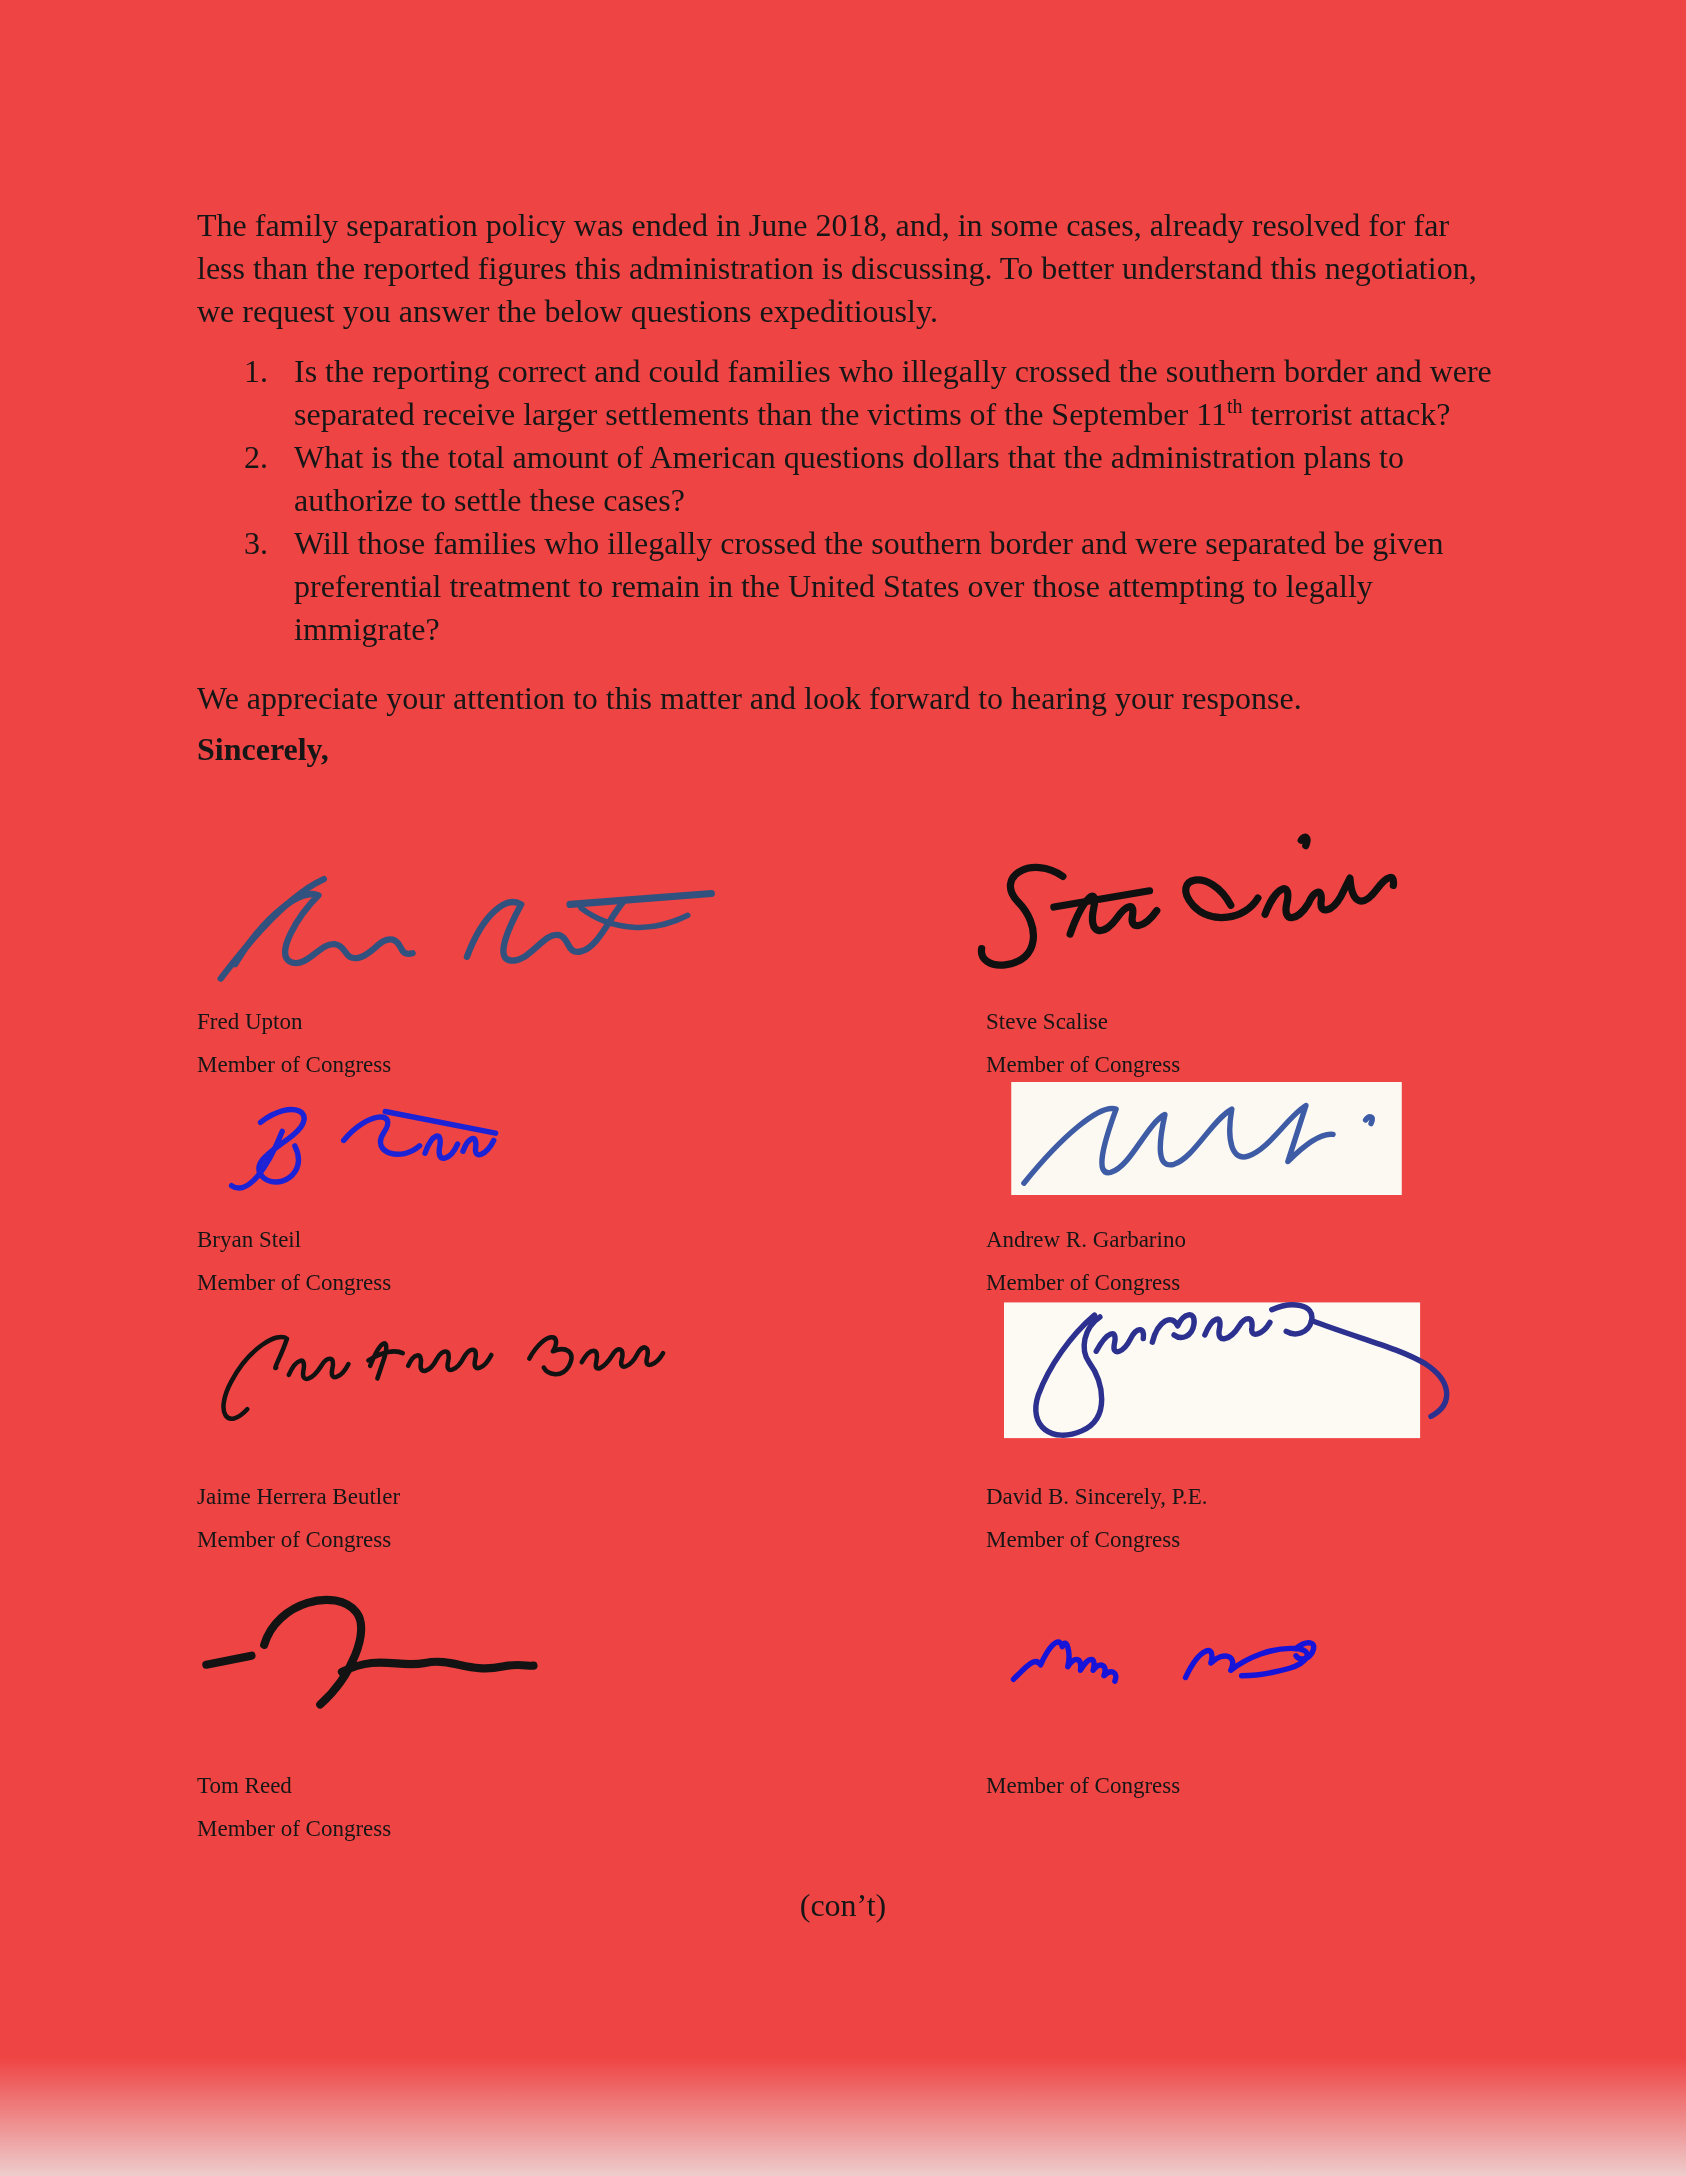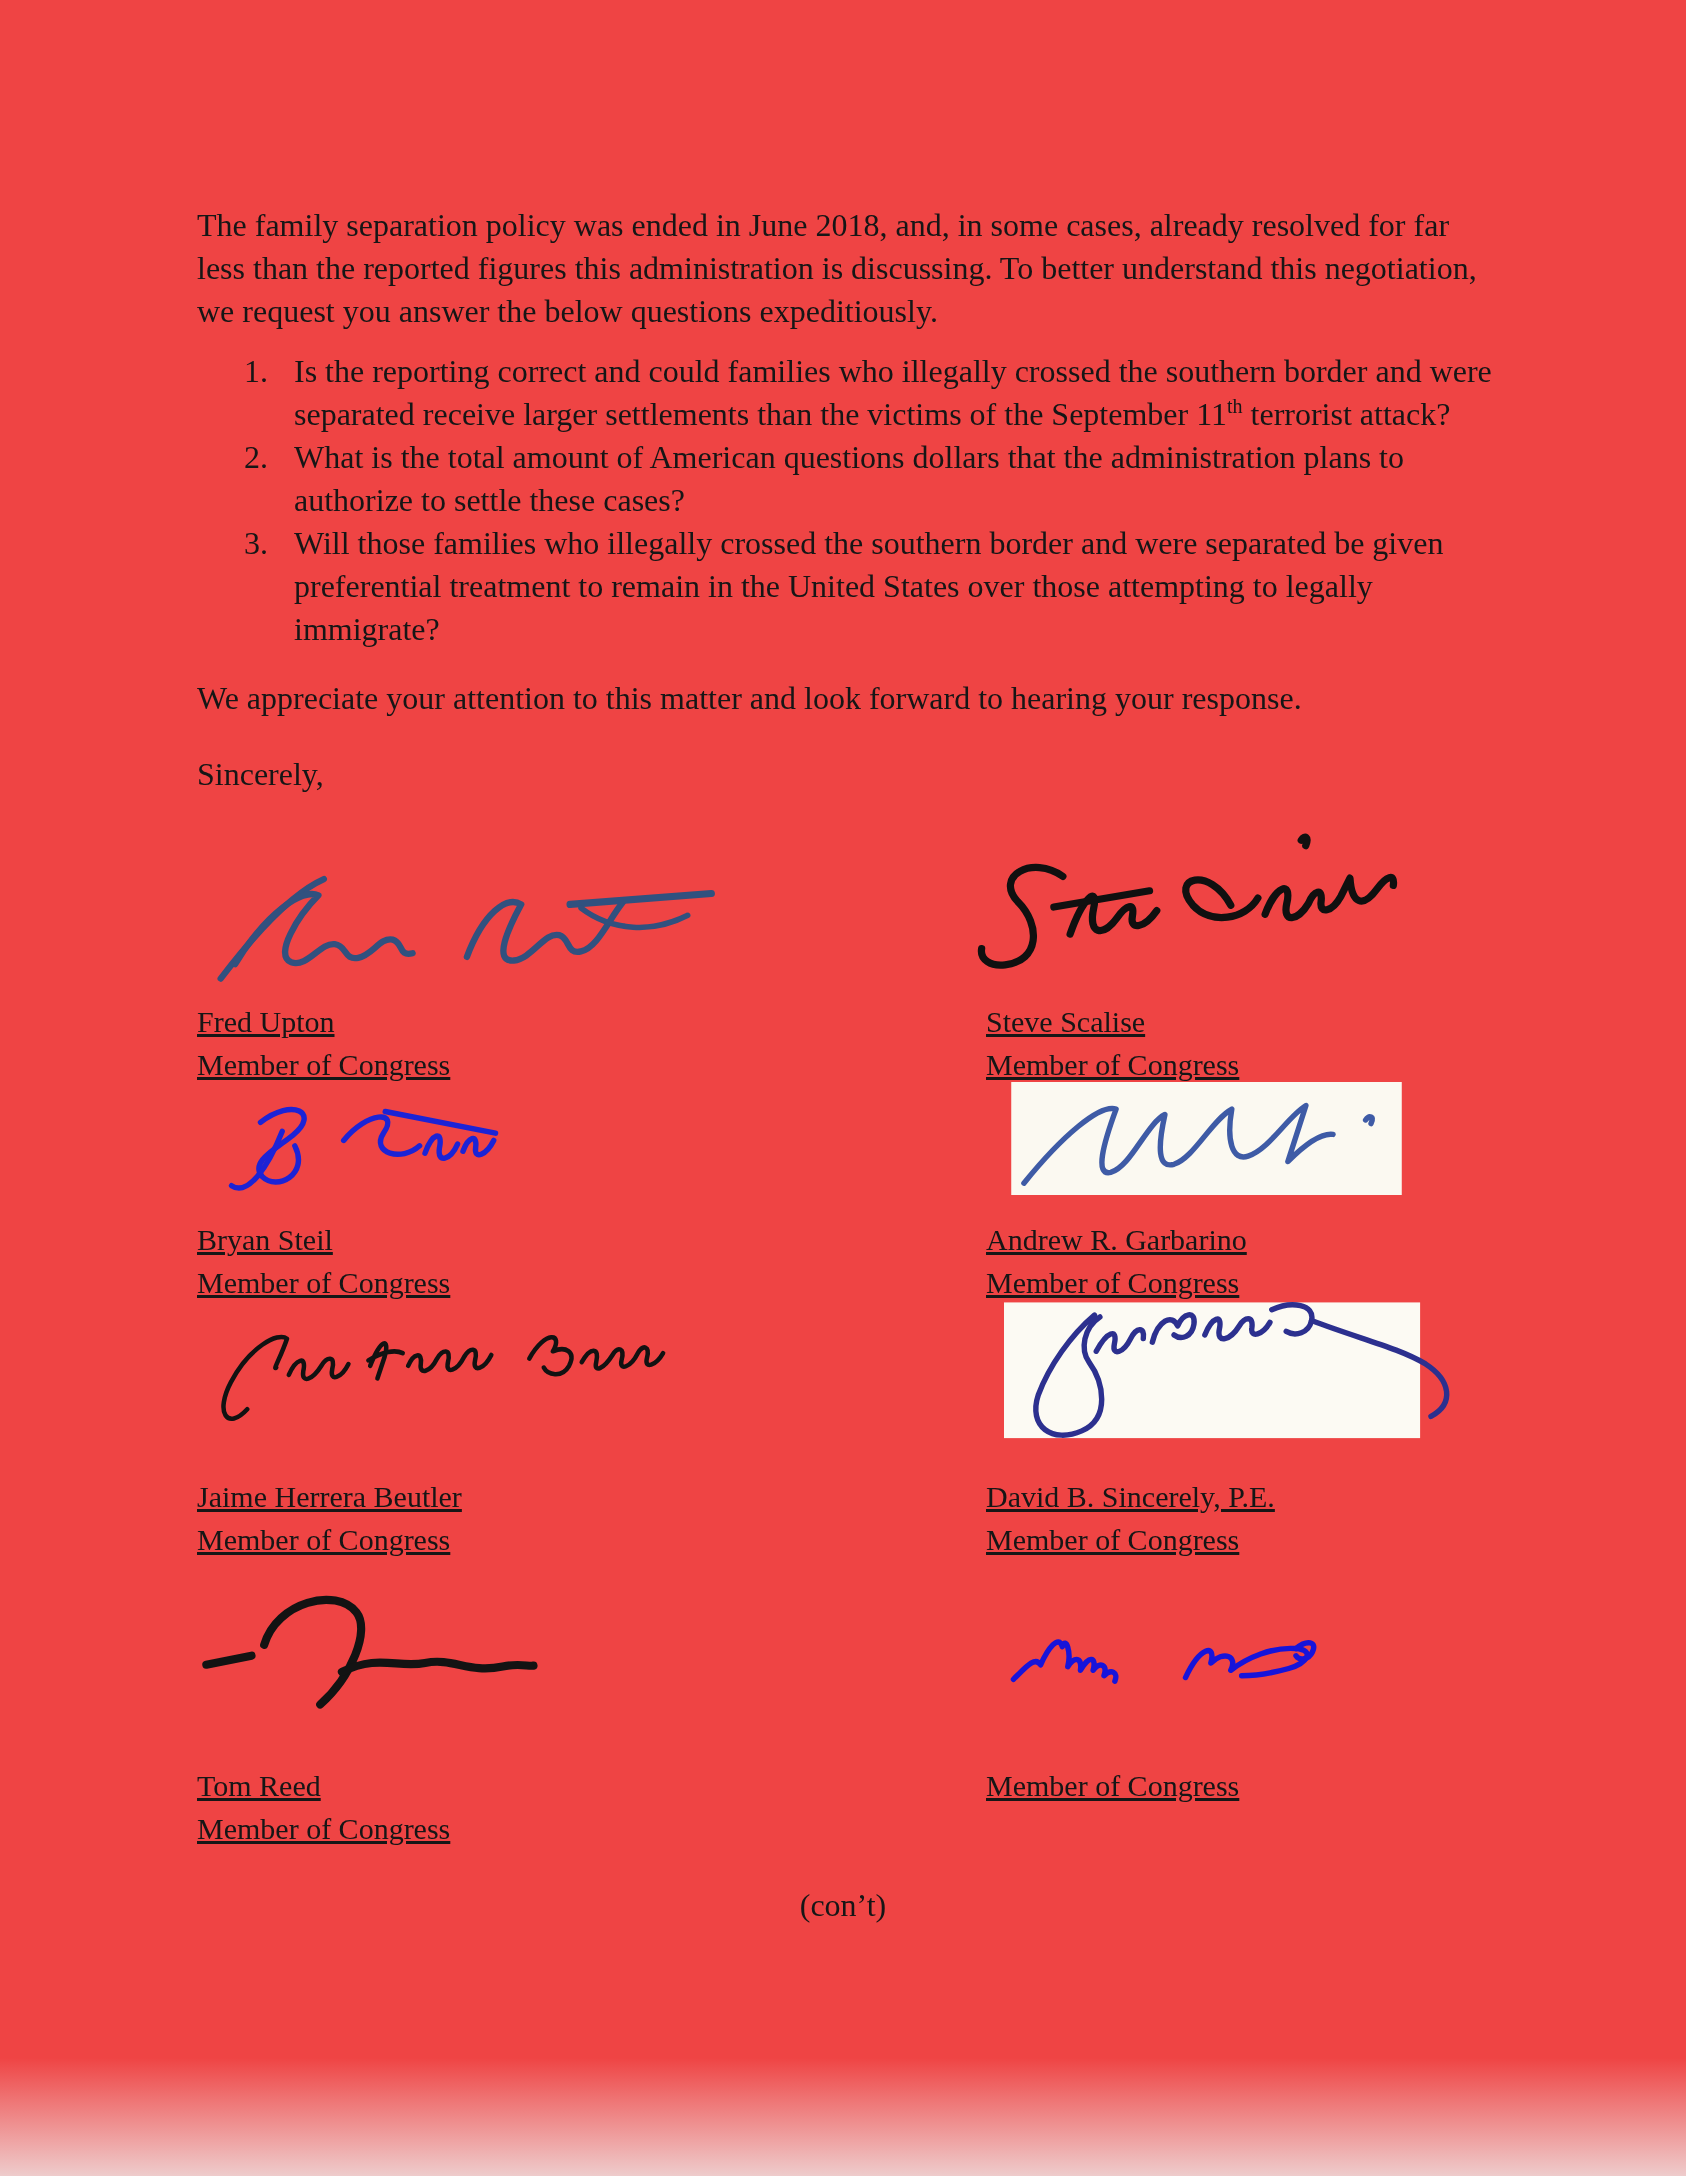--- a/index.html
+++ b/index.html
@@ -20,23 +20,23 @@
     position:absolute;left:197px;top:204px;width:1300px;
     font-size:32px;line-height:43px;
   }
   .para{margin:0;}
   .qlist{margin-top:17px;}
   .q{display:flex;padding-left:47px;}
   .qnum{flex:none;width:50px;}
   .qtext{flex:1;}
   sup{font-size:20px;line-height:0;vertical-align:super;}
   .closing{margin-top:26px;}
-  .salutation{margin-top:33px;}
-
-  .sig-grid{position:absolute;left:197px;top:846px;width:1300px;font-size:30px;line-height:43px;text-decoration:underline;}
+  .salutation{margin-top:8px;font-weight:bold;}
+
+  .sig-grid{position:absolute;left:197px;top:846px;width:1300px;font-size:23px;line-height:43px;}
   .sig-row{display:flex;}
   .cell{width:789px;}
   .cell.right{width:511px;}
   .sigbox{display:flex;align-items:flex-end;}
   .r1 .sigbox{height:154px;}
   .r2 .sigbox{height:132px;}
   .r3 .sigbox{height:171px;}
   .r4 .sigbox{height:203px;}
   .sig svg{display:block;}
   .sig path{fill:none;stroke:currentColor;stroke-linecap:round;stroke-linejoin:round;}

